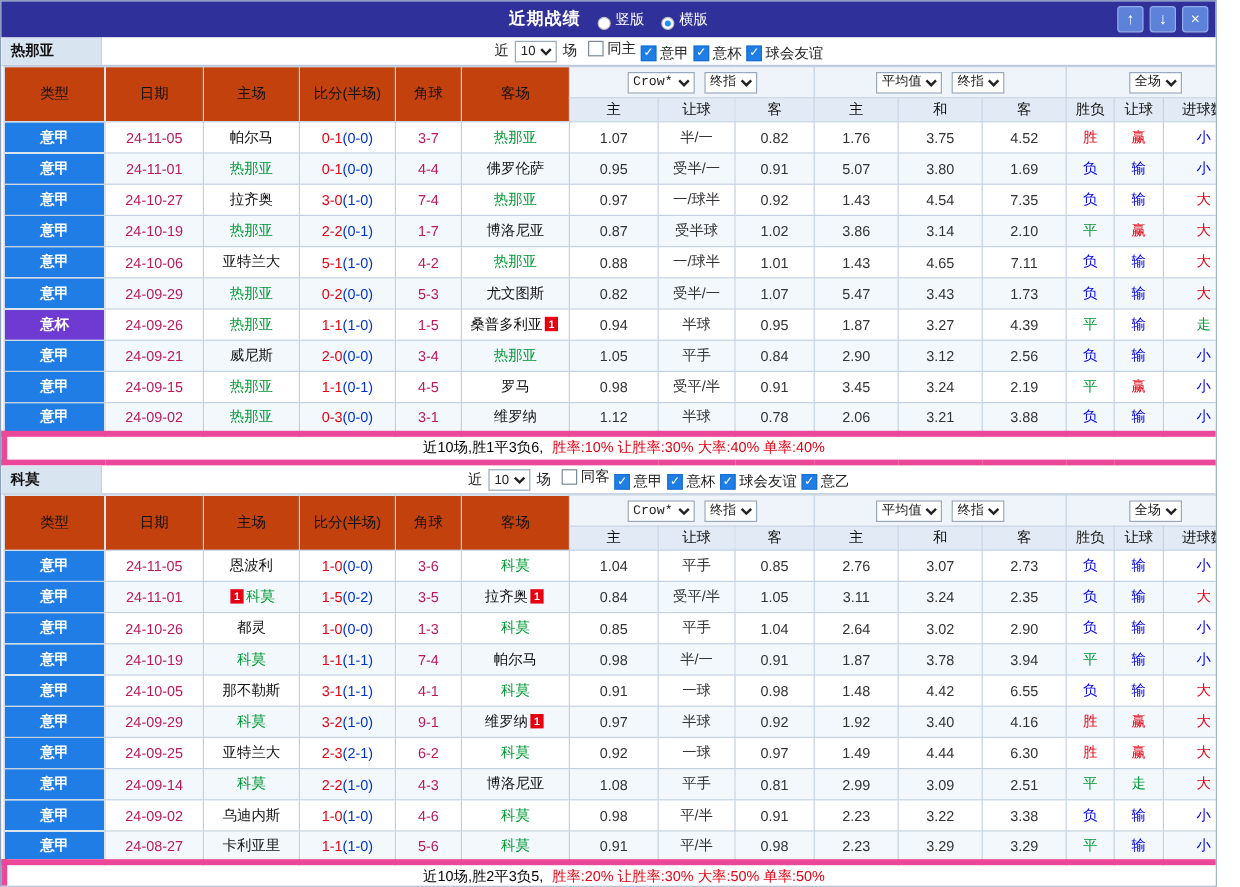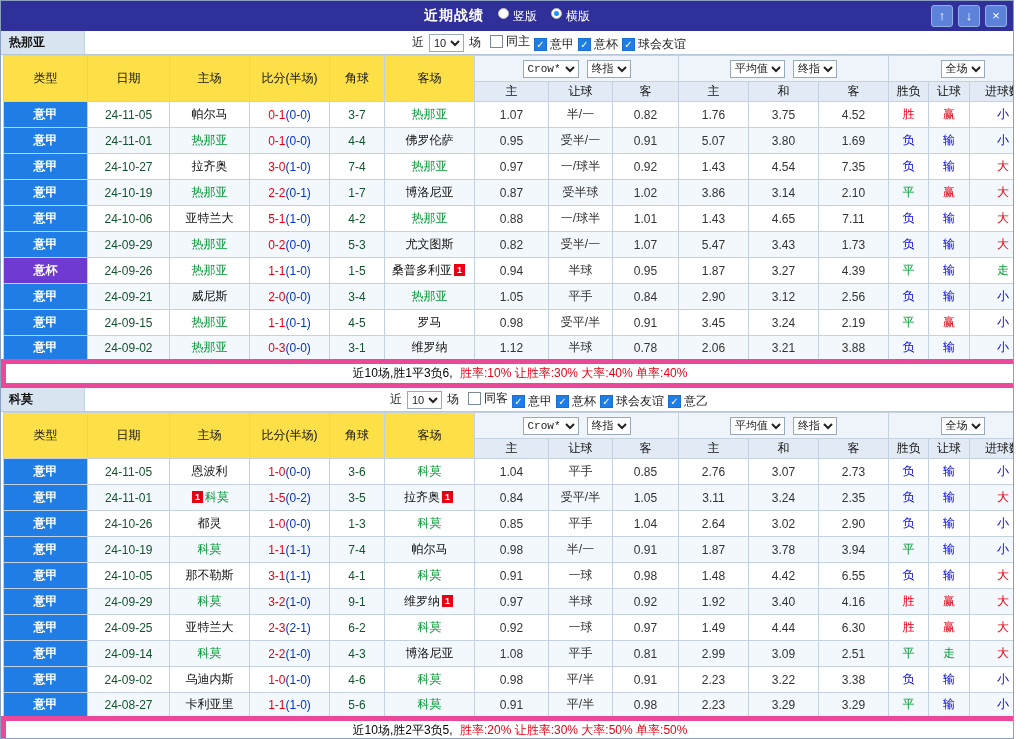--- a/index.html
+++ b/index.html
@@ -11,21 +11,21 @@
   .window {
     width: 1014px; height: 739px; overflow: hidden;
     border: 1px solid #8c9fc0; display: flex; flex-direction: column;
   }
   
   .titlebar {
     height: 30px; flex: 0 0 30px; background: #30309a; color: #fff;
     position: relative; display: flex; align-items: center; justify-content: center; gap: 14px;
   }
   .titlebar .title { font-size: 14px; font-weight: bold; letter-spacing: 1px; }
-  .radio-item { display: inline-flex; align-items: flex-start; gap: 4px; cursor: pointer; font-size: 12px; }
+  .radio-item { display: inline-flex; align-items: flex-end; gap: 4px; cursor: pointer; font-size: 12px; }
   .radio {
     width: 11px; height: 11px; border-radius: 50%; background: #fff;
     border: 1px solid #bbb; position: relative; display: inline-block;
   }
   .radio.sel::after {
     content: ""; position: absolute; left: 2px; top: 2px; right: 2px; bottom: 2px;
     background: #1e90ff; border-radius: 50%;
   }
   .tb-buttons { position: absolute; right: 6px; top: 4px; display: flex; gap: 5px; }
   .tb-btn {
@@ -48,39 +48,39 @@
   select {
     font-family: inherit; font-size: 11px; height: 18px;
     border: 1px solid #99a9bb; background: #fff; color: #222;
   }
   
   table.grid { width: 100%; border-collapse: collapse; table-layout: fixed; }
   table.grid th, table.grid td {
     border: 1px solid #c3d1e1; text-align: center; vertical-align: middle;
     overflow: hidden; white-space: nowrap;
   }
-  .hrow1 th { height: 26px; background: #fde047; font-weight: normal; color: #111; }
+  .hrow1 th { height: 26px; background: #c2410c; font-weight: normal; color: #111; }
   .hrow1 th.selcell { background: #eef4fa; }
   .hrow2 th { height: 20px; background: #e2ebf5; font-weight: normal; color: #111; }
   .selcell .selwrap { display: flex; justify-content: center; gap: 8px; align-items: center; font-family: Liberation Mono, monospace; }
   tbody.rows td { height: 26px; background: #fff; }
   tbody.rows tr:nth-child(even) td { background: #f3f8fd; }
   td.lg { color: #fff; font-weight: bold; }
   td.lg.lg-b, tbody.rows tr td.lg.lg-b { background: #1f7de5; }
   td.lg.lg-p, tbody.rows tr td.lg.lg-p { background: #6e3ad2; }
   td.team .tn { color: #111; }
   td.team .tn.focus { color: #009933; }
   .card {
     display: inline-block; min-width: 11px; height: 12px; line-height: 12px;
     background: #e60012; color: #fff; font-size: 9px; font-weight: bold;
     padding: 0 1px; margin: 0 2px; vertical-align: 1px;
   }
   td.score .ft { color: #e60012; }
   td.score .ht { color: #0033cc; }
-  td.cn, td.dt { color: #14532d; }
+  td.cn, td.dt { color: #be185d; }
   td.od { color: #333; }
   td.vd.w { color: #e60012; }
   td.vd.d { color: #009933; }
   td.vd.l { color: #0000e6; }
   tr.sumrow td { height: 24px; background: #fff; border: 5px solid #ec4899; }
   .sum-rec { color: #000; margin-right: 4px; }
   .sum-rates { color: #e60012; }
 </style>
 </head>
 <body>

